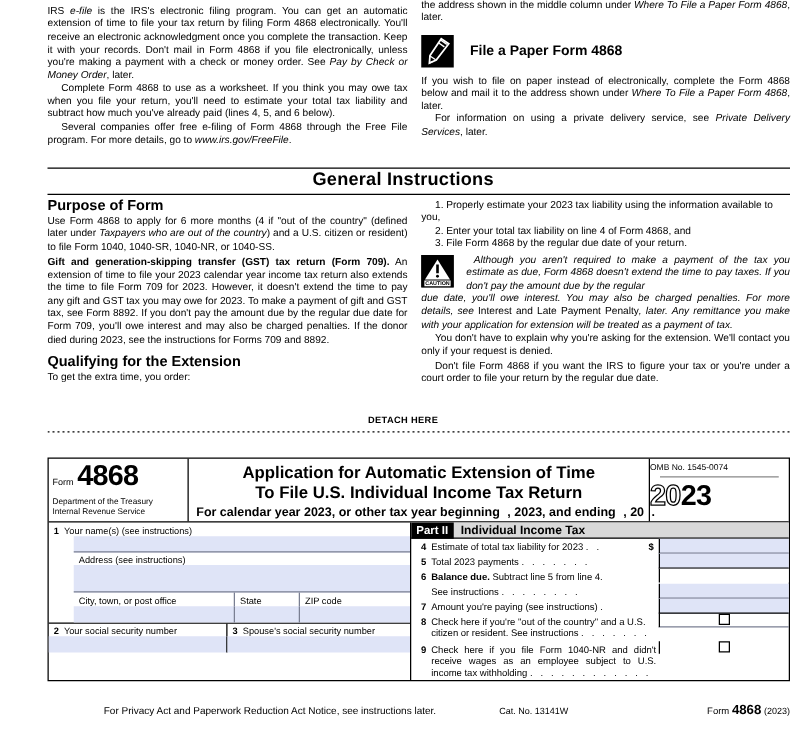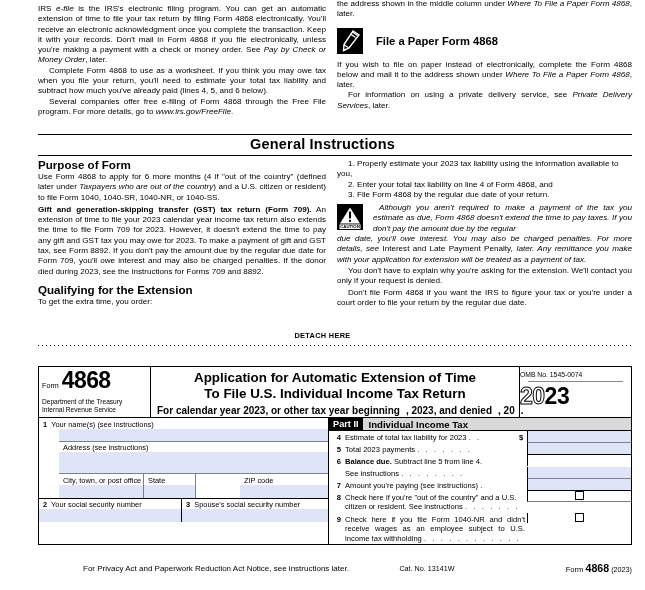--- a/index.html
+++ b/index.html
@@ -81,21 +81,21 @@
 
   .fld-lbl { font-size:7.4px; padding:1.5px 0 0 4px; }
   .fld-in  { background:#dfe4f7; }
 
   .rowline { border-bottom:1.2px solid #7a7f92; }
   .rowline-dk { border-bottom:1.6px solid #000; }
 
   .grid3 { display:flex; }
   .cell-city { flex:1; border-right:1.2px solid #7a7f92; }
   .cell-state{ width:52px; border-right:1.2px solid #7a7f92; }
-  .cell-zip  { width:88px;margin-left:44px; }
+  .cell-zip  { width:88px; }
   .ssn2 { display:flex; }
   .ssn-a { width:143px; border-right:1.6px solid #000; }
   .ssn-b { flex:1; }
 
   
   .pr { display:flex; align-items:flex-start; font-size:7.6px; min-height:12px; }
   .pr-no { width:16px; text-align:right; font-weight:bold; padding:1.5px 4px 0 0; }
   .pr-tx { flex:1; padding:1.5px 0 0 0; line-height:9.6px;}
   .pr-dol{ width:12px; font-weight:bold; text-align:center; padding-top:1.5px; }
   .pr-amt{ width:104px; border-left:1.2px solid #000; background:#dfe4f7; }
@@ -202,21 +202,21 @@
       </div>
 
       <div class="fh-mid">
         <div class="fh-title">
           <div>Application for Automatic Extension of Time</div>
           <div>To File U.S. Individual Income Tax Return</div>
         </div>
         <div class="fh-yearline">
           <span>For calendar year 2023, or other tax year beginning</span>
           <span class="fh-blank" style="width:62px; margin:0 3px;"></span>
-          <span>, 2023, and denied</span>
+          <span>, 2023, and ending</span>
           <span class="fh-blank" style="width:58px; margin:0 3px;"></span>
           <span>, 20</span>
           <span class="fh-blank" style="width:26px; margin:0 3px;"></span>
           <span>.</span>
         </div>
       </div>
 
       <div class="fh-right">
         <div class="fh-omb">OMB No. 1545-0074</div>
         <div class="fh-omb-rule"></div>

